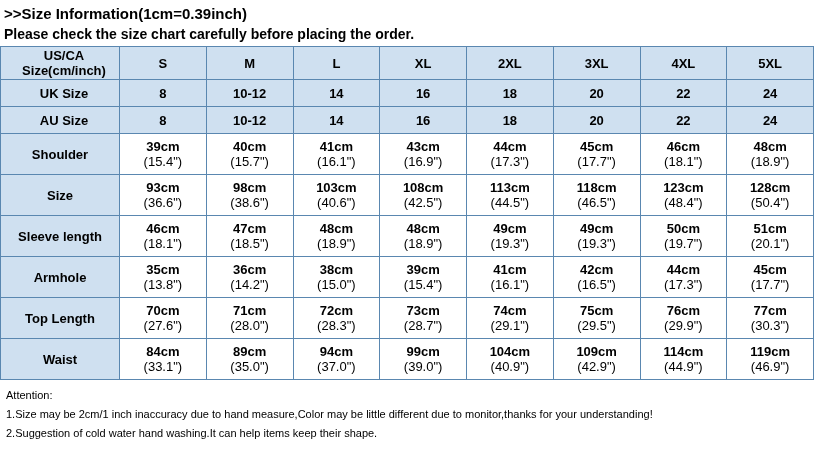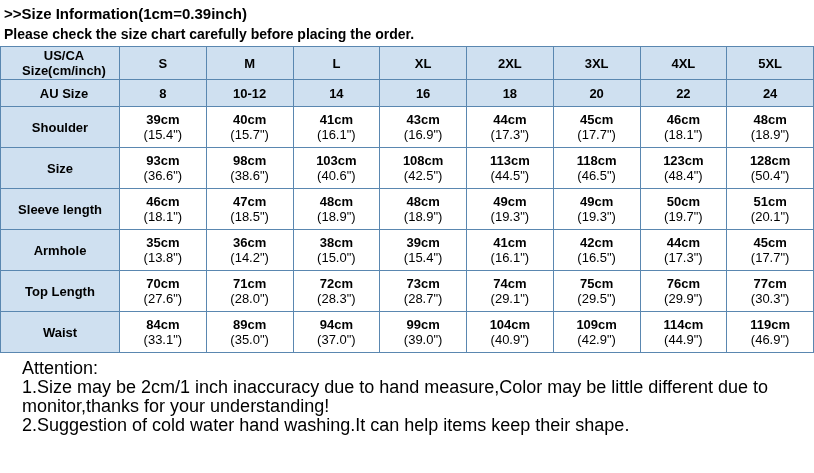--- a/index.html
+++ b/index.html
@@ -89,23 +89,22 @@
     font-size: 14px;
   }
   .unit-label {
     line-height: 15px;
     font-weight: bold;
     font-size: 13px;
     text-align: center;
   }
   .attention {
     padding: 6px 6px 0 6px;
-    font-size: 18px;
+    font-size: 11px;
     line-height: 19px;
-    margin-left: 16px;
   }
   .attention div {
     white-space: normal;
   }
 </style>
 </head>
 <body>
 
 <div class="sheet">
 
@@ -124,20 +123,31 @@
         <td class="size-col-head">S</td>
         <td class="size-col-head">M</td>
         <td class="size-col-head">L</td>
         <td class="size-col-head">XL</td>
         <td class="size-col-head">2XL</td>
         <td class="size-col-head">3XL</td>
         <td class="size-col-head">4XL</td>
         <td class="size-col-head">5XL</td>
       </tr>
 
+      <tr class="head-row">
+        <td class="rowhead center">UK Size</td>
+        <td>8</td>
+        <td>10-12</td>
+        <td>14</td>
+        <td>16</td>
+        <td>18</td>
+        <td>20</td>
+        <td>22</td>
+        <td>24</td>
+      </tr>
 
       <tr class="head-row">
         <td class="rowhead center">AU Size</td>
         <td>8</td>
         <td>10-12</td>
         <td>14</td>
         <td>16</td>
         <td>18</td>
         <td>20</td>
         <td>22</td>

